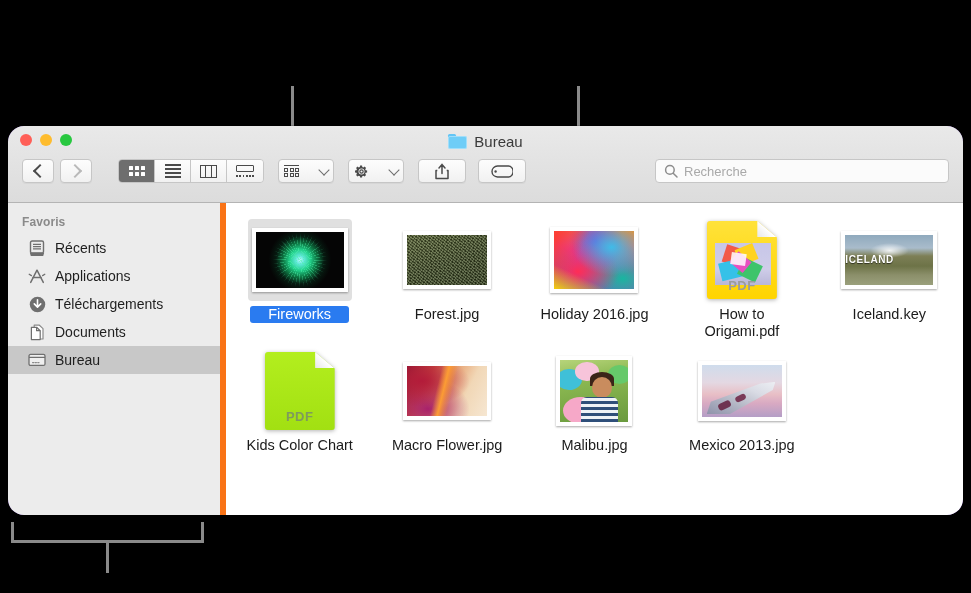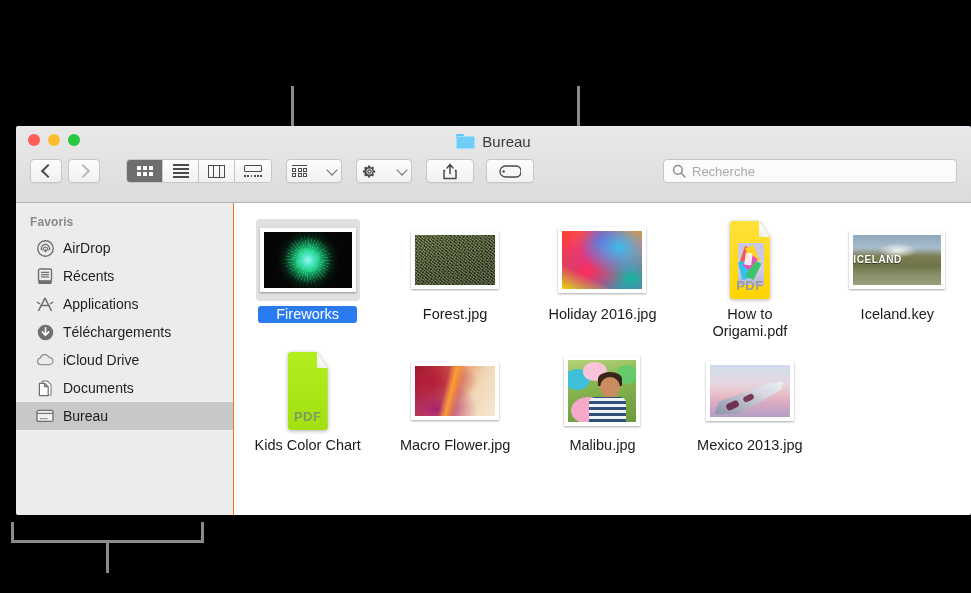--- a/index.html
+++ b/index.html
@@ -21,26 +21,26 @@
     position: absolute;
     background: #8a8a8a;
   }
   .callout-v { width: 3px; }
   .callout-h { height: 3px; }
   .callout-cap { position: absolute; width: 3px; background: #8a8a8a; }
 
   
   .window {
     position: absolute;
-    left: 16px;
+    left: 8px;
     top: 126px;
     width: 955px;
     height: 389px;
     background: #4c1d95;
-    border-radius: 2px;
+    border-radius: 16px;
     overflow: hidden;
     box-shadow: 0 0 0 0.5px rgba(0,0,0,0.25);
   }
 
   
   .titlebar {
     position: relative;
     height: 76px;
     background: linear-gradient(to bottom, #e9e9e9 0%, #dcdcdc 100%);
     border-bottom: 1px solid #b4b4b4;
@@ -210,21 +210,21 @@
   }
 
   
   .body-split {
     display: flex;
     height: 313px;
   }
   .sidebar {
     width: 218px;
     background: #ececec;
-    border-right: 1px solid #f97316;
+    border-right: 6px solid #f97316;
     box-sizing: border-box;
     padding-top: 6px;
     overflow: hidden;
   }
   .sb-header {
     font-size: 12px;
     font-weight: bold;
     color: #8a8a8a;
     padding: 6px 0 5px 14px;
     letter-spacing: 0.1px;
@@ -394,21 +394,21 @@
     width: 86%; height: 62%;
     background: linear-gradient(to top right, #8f93ab 0%, #b9bcc9 42%, #d9dbe4 70%, #eceef3 100%);
     clip-path: polygon(0% 100%, 6% 62%, 78% 6%, 100% 0%, 96% 26%, 34% 100%);
   }
   .ph-mexico .eng1 { position:absolute; left:20%; bottom:16%; width:16%; height:13%; background:#6e3350; border-radius:3px; transform: rotate(-26deg); }
   .ph-mexico .eng2 { position:absolute; left:42%; bottom:32%; width:14%; height:11%; background:#7a3a58; border-radius:3px; transform: rotate(-26deg); }
 
   
   .doc {
     position: relative;
-    width: 40px;
+    width: 70px;
     height: 78px;
     filter: drop-shadow(0 1px 2px rgba(0,0,0,0.30));
   }
   .doc .page {
     position: absolute; inset: 0;
     border-radius: 3px;
     clip-path: polygon(0 0, 72% 0, 100% 21%, 100% 100%, 0 100%);
   }
   .doc .fold {
     position: absolute;
@@ -583,31 +583,20 @@
 
     </div>
   </div>
 
   <div class="body-split">
 
     <div class="sidebar">
 
       <div class="sb-header">Favoris</div>
 
-      <div class="sb-item">
-        <span class="sb-icon">
-          <svg width="17" height="17" viewBox="0 0 18 18">
-            <circle cx="9" cy="9" r="8.2" fill="none" stroke="#6f6f6f" stroke-width="1.4"></circle>
-            <path d="M4.6 10.6 A5.5 5.5 0 0 1 9 4.3 A5.5 5.5 0 0 1 13.4 10.6" fill="none" stroke="#6f6f6f" stroke-width="1.3"></path>
-            <path d="M6.4 11.4 A3.3 3.3 0 0 1 9 7.4 A3.3 3.3 0 0 1 11.6 11.4" fill="none" stroke="#6f6f6f" stroke-width="1.3"></path>
-            <circle cx="9" cy="11.4" r="1.5" fill="#6f6f6f"></circle>
-          </svg>
-        </span>
-        <span>AirDrop</span>
-      </div>
 
       <div class="sb-item">
         <span class="sb-icon">
           <svg width="16" height="17" viewBox="0 0 16 17">
             <rect x="1.5" y="1" width="13" height="12" rx="1.6" fill="none" stroke="#6f6f6f" stroke-width="1.4"></rect>
             <path d="M4 4.3 H12 M4 6.6 H12 M4 8.9 H12" stroke="#6f6f6f" stroke-width="1.2"></path>
             <path d="M0.8 12.8 H15.2 L14.2 16 H1.8 Z" fill="#6f6f6f"></path>
           </svg>
         </span>
         <span>Récents</span>
@@ -628,28 +617,20 @@
         <span class="sb-icon">
           <svg width="17" height="17" viewBox="0 0 18 18">
             <circle cx="9" cy="9" r="8.2" fill="#6f6f6f"></circle>
             <path d="M9 4 V11.4 M5.6 8.4 L9 11.8 L12.4 8.4" stroke="#ffffff" stroke-width="1.7" fill="none" stroke-linecap="round" stroke-linejoin="round"></path>
           </svg>
         </span>
         <span>Téléchargements</span>
       </div>
 
 
-      <div class="sb-item">
-        <span class="sb-icon">
-          <svg width="19" height="14" viewBox="0 0 19 14">
-            <path d="M4.8 12 A3.6 3.6 0 0 1 4.6 4.9 A4.8 4.8 0 0 1 13.6 4.2 A3.9 3.9 0 0 1 14.3 12 Z" fill="none" stroke="#909090" stroke-width="1.3" stroke-linejoin="round"></path>
-          </svg>
-        </span>
-        <span>iCloud Drive</span>
-      </div>
 
       <div class="sb-item">
         <span class="sb-icon">
           <svg width="17" height="17" viewBox="0 0 17 17">
             <path d="M5.2 1.2 H10.4 L14 4.6 V15 H5.2 Z" fill="#ffffff" stroke="#8a8a8a" stroke-width="1.2" stroke-linejoin="round"></path>
             <path d="M2.4 3.3 H7.6 L11.2 6.7 V15.6 H2.4 Z" fill="#ffffff" stroke="#6f6f6f" stroke-width="1.2" stroke-linejoin="round"></path>
             <path d="M7.6 3.3 V6.7 H11.2" fill="none" stroke="#6f6f6f" stroke-width="1.2" stroke-linejoin="round"></path>
           </svg>
         </span>
         <span>Documents</span>

